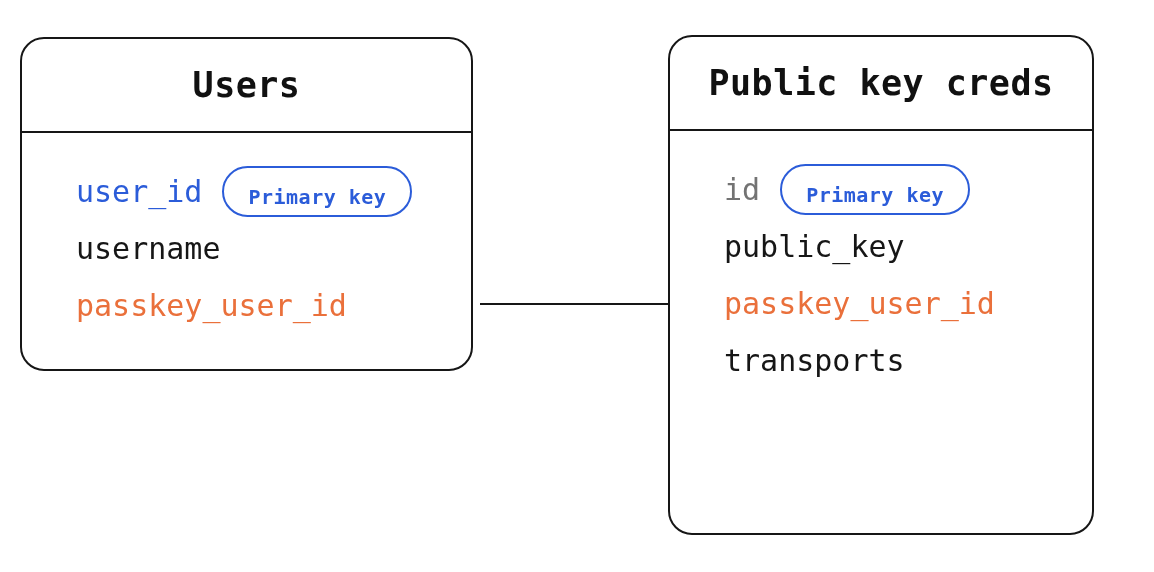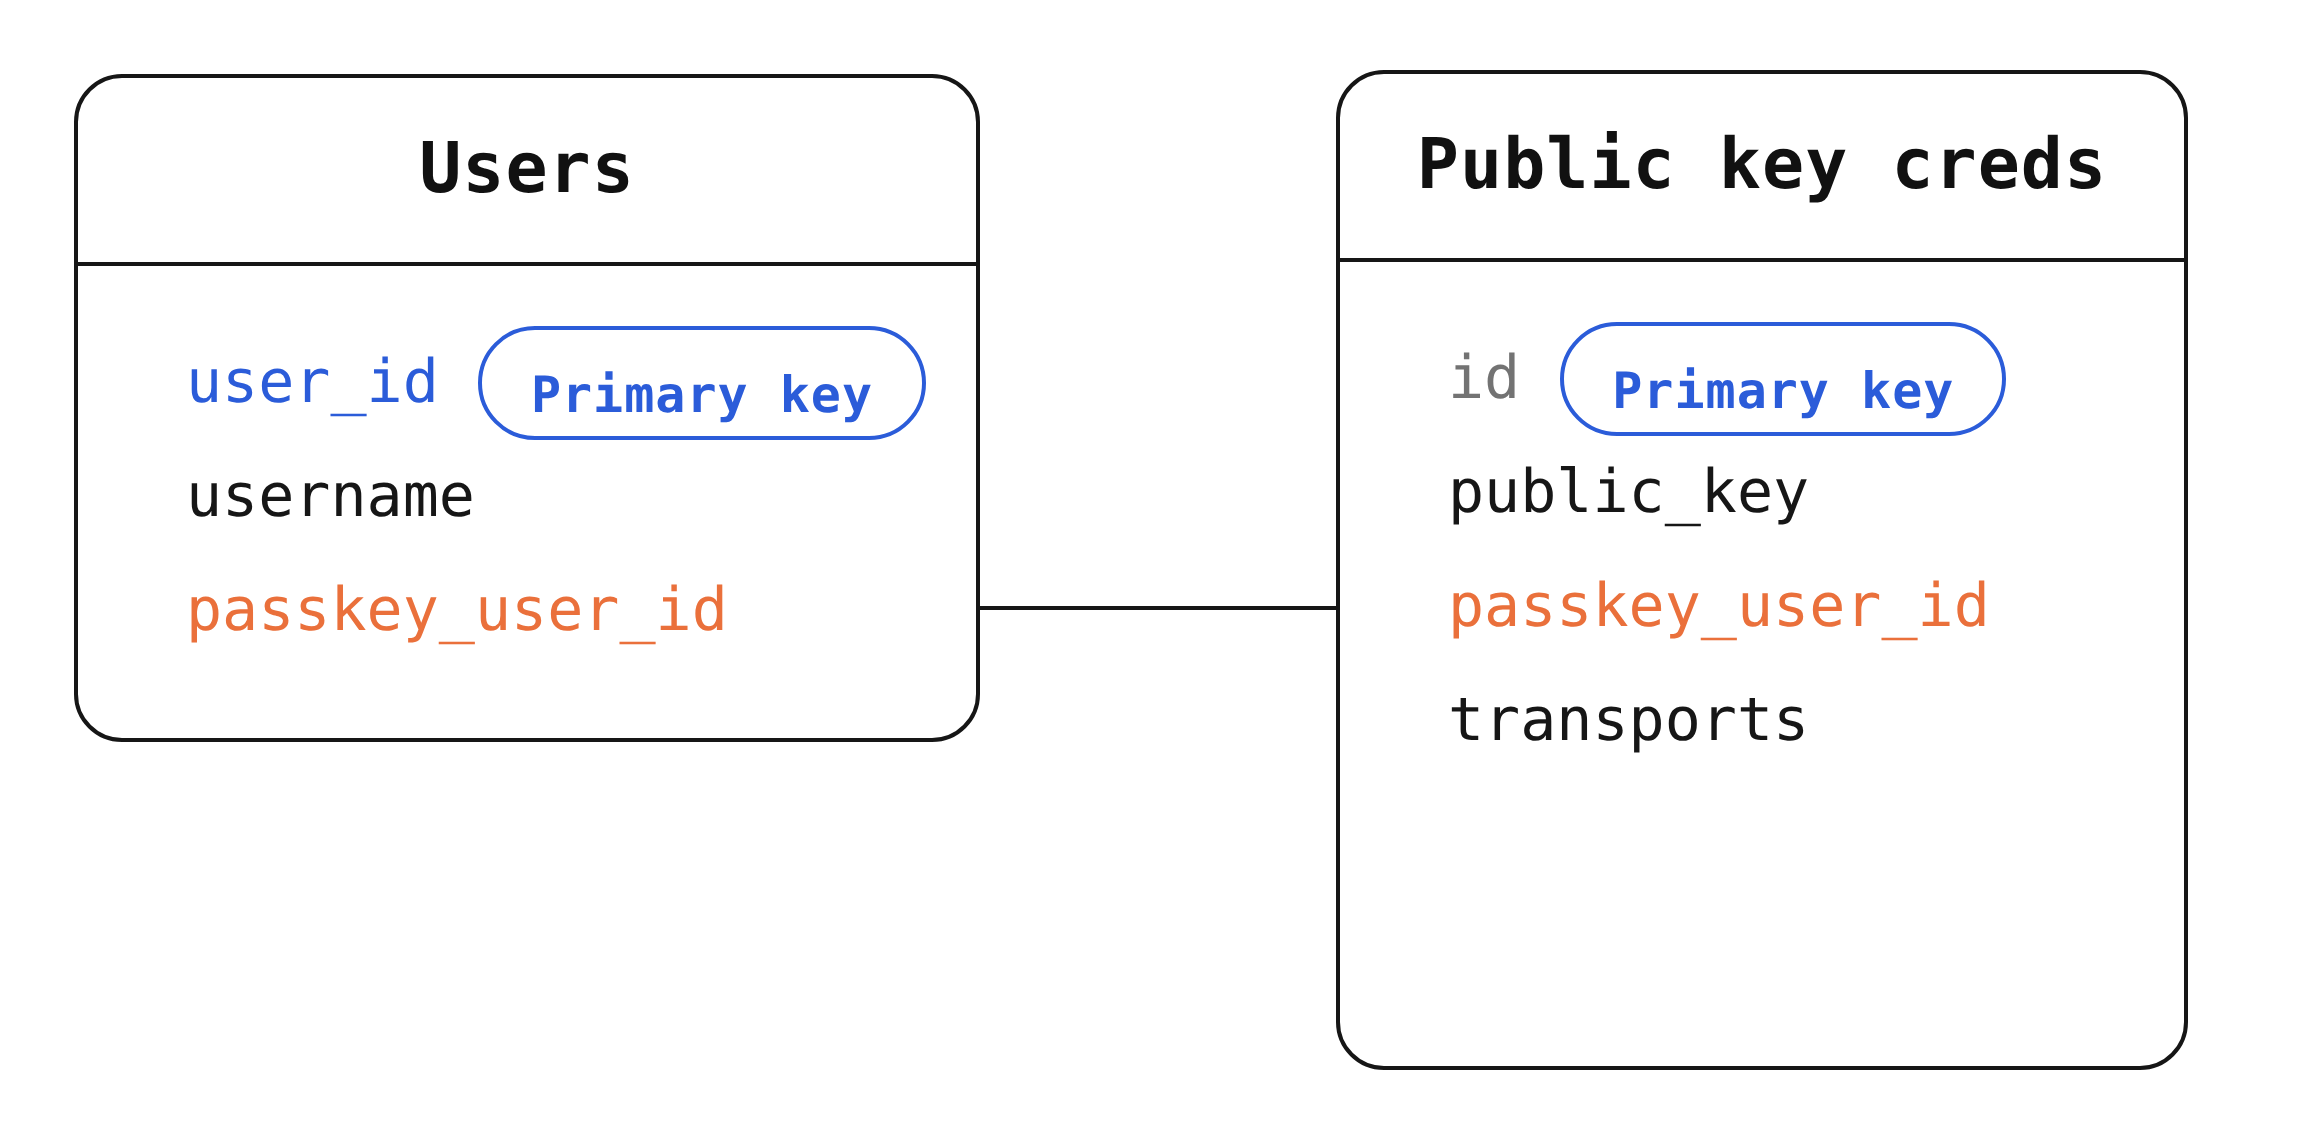--- a/index.html
+++ b/index.html
@@ -24,21 +24,21 @@
     border-top: 2px solid #161616;
   }
   .er-table {
     position: absolute;
     box-sizing: border-box;
     background: #ffffff;
     border: 2px solid #161616;
     border-radius: 24px;
   }
   .er-table.t-users {
-    left: 37px;
+    left: 20px;
     top: 37px;
     width: 453px;
     height: 334px;
   }
   .er-table.t-pkc {
     left: 668px;
     top: 35px;
     width: 426px;
     height: 500px;
   }
@@ -67,21 +67,21 @@
     white-space: pre;
     margin-left: 12px;
   }
   .badge {
     margin-left: 20px;
     display: inline-block;
     box-sizing: border-box;
     border: 2px solid var(--pk-color, #2b5cd9);
     color: var(--pk-color, #2b5cd9);
     border-radius: 999px;
-    font-size: 25px;
+    font-size: 20px;
     font-weight: bold;
     line-height: 1.35;
     padding: 16px 24px 4px 24px;
     letter-spacing: 0.5px;
   }
 </style>
 </head>
 <body>
 
 <div class="canvas">

